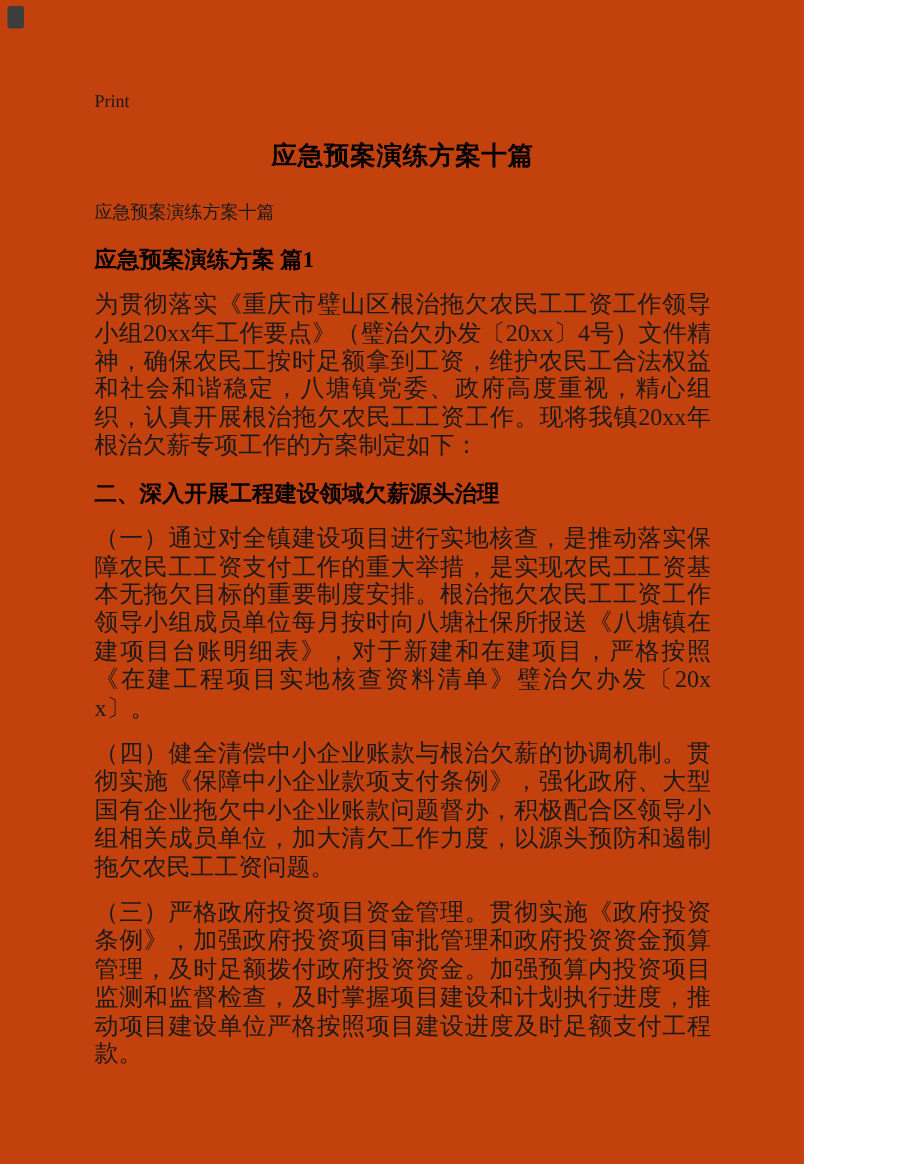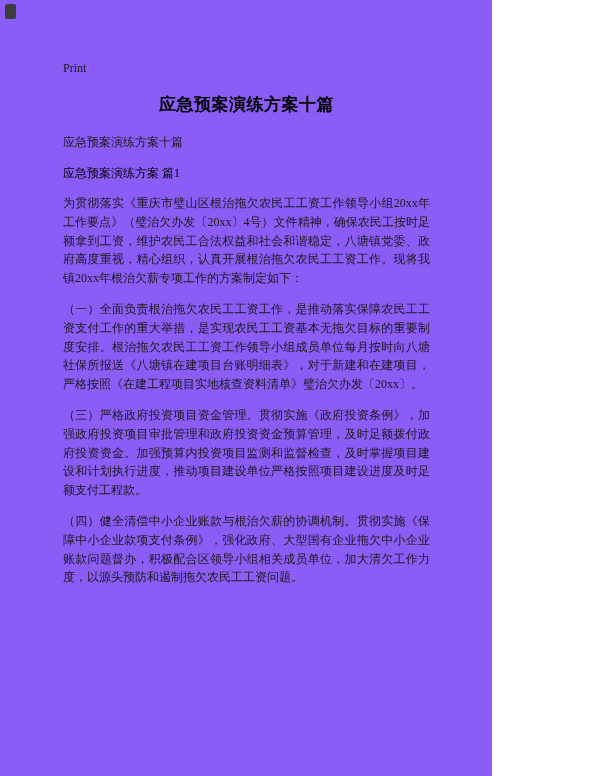--- a/index.html
+++ b/index.html
@@ -2,23 +2,23 @@
 <html><head>
 <meta charset="utf-8">
 <style>
   html, body {
     margin: 0;
     padding: 0;
     background: #ffffff;
   }
   .page {
     position: relative;
-    width: 492px;
+    width: 536px;
     height: 776px;
-    background: #8b5cf6;
+    background: #c2410c;
     color: #1a1a1a;
     font-family: "Liberation Serif", serif;
     overflow: hidden;
     box-sizing: border-box;
   }
   .corner-mark {
     position: absolute;
     top: 4px;
     left: 5px;
     width: 11px;
@@ -45,27 +45,27 @@
     color: #000000;
     margin: 0 0 18px 0;
     letter-spacing: 0.5px;
   }
   .doc-subtitle {
     font-size: 12px;
     color: #1a1a1a;
     margin: 0 0 14px 0;
   }
   .sec-heading {
-    font-size: 12px;
-    font-weight: normal;
+    font-size: 15px;
+    font-weight: bold;
     color: #000000;
     margin: 0 0 12px 0;
   }
   .para {
-    font-size: 12px;
+    font-size: 16px;
     line-height: 18.8px;
     text-align: justify;
     color: #1a1a1a;
     margin: 0 0 12px 0;
     word-break: break-all;
   }
 </style>
 </head>
 <body>
 
@@ -80,22 +80,23 @@
     <h1 class="doc-title">应急预案演练方案十篇</h1>
 
     <div class="doc-subtitle">应急预案演练方案十篇</div>
 
     <h2 class="sec-heading">应急预案演练方案 篇1</h2>
 
     <p class="para">为贯彻落实《重庆市璧山区根治拖欠农民工工资工作领导小组20xx年工作要点》（璧治欠办发〔20xx〕4号）文件精神，确保农民工按时足额拿到工资，维护农民工合法权益和社会和谐稳定，八塘镇党委、政府高度重视，精心组织，认真开展根治拖欠农民工工资工作。现将我镇20xx年根治欠薪专项工作的方案制定如下：</p>
 
 
 
+    <h2 class="sec-heading">二、深入开展工程建设领域欠薪源头治理</h2>
 
-    <p class="para">（一）全面负责根治拖欠农民工工资工作，是推动落实保障农民工工资支付工作的重大举措，是实现农民工工资基本无拖欠目标的重要制度安排。根治拖欠农民工工资工作领导小组成员单位每月按时向八塘社保所报送《八塘镇在建项目台账明细表》，对于新建和在建项目，严格按照《在建工程项目实地核查资料清单》璧治欠办发〔20xx〕。</p>
+    <p class="para">（一）通过对全镇建设项目进行实地核查，是推动落实保障农民工工资支付工作的重大举措，是实现农民工工资基本无拖欠目标的重要制度安排。根治拖欠农民工工资工作领导小组成员单位每月按时向八塘社保所报送《八塘镇在建项目台账明细表》，对于新建和在建项目，严格按照《在建工程项目实地核查资料清单》璧治欠办发〔20xx〕。</p>
 
 
+    <p class="para">（四）健全清偿中小企业账款与根治欠薪的协调机制。贯彻实施《保障中小企业款项支付条例》，强化政府、大型国有企业拖欠中小企业账款问题督办，积极配合区领导小组相关成员单位，加大清欠工作力度，以源头预防和遏制拖欠农民工工资问题。</p>
+
     <p class="para">（三）严格政府投资项目资金管理。贯彻实施《政府投资条例》，加强政府投资项目审批管理和政府投资资金预算管理，及时足额拨付政府投资资金。加强预算内投资项目监测和监督检查，及时掌握项目建设和计划执行进度，推动项目建设单位严格按照项目建设进度及时足额支付工程款。</p>
-
-    <p class="para">（四）健全清偿中小企业账款与根治欠薪的协调机制。贯彻实施《保障中小企业款项支付条例》，强化政府、大型国有企业拖欠中小企业账款问题督办，积极配合区领导小组相关成员单位，加大清欠工作力度，以源头预防和遏制拖欠农民工工资问题。</p>
 
   </div>
 </div>
 
 </body></html>

